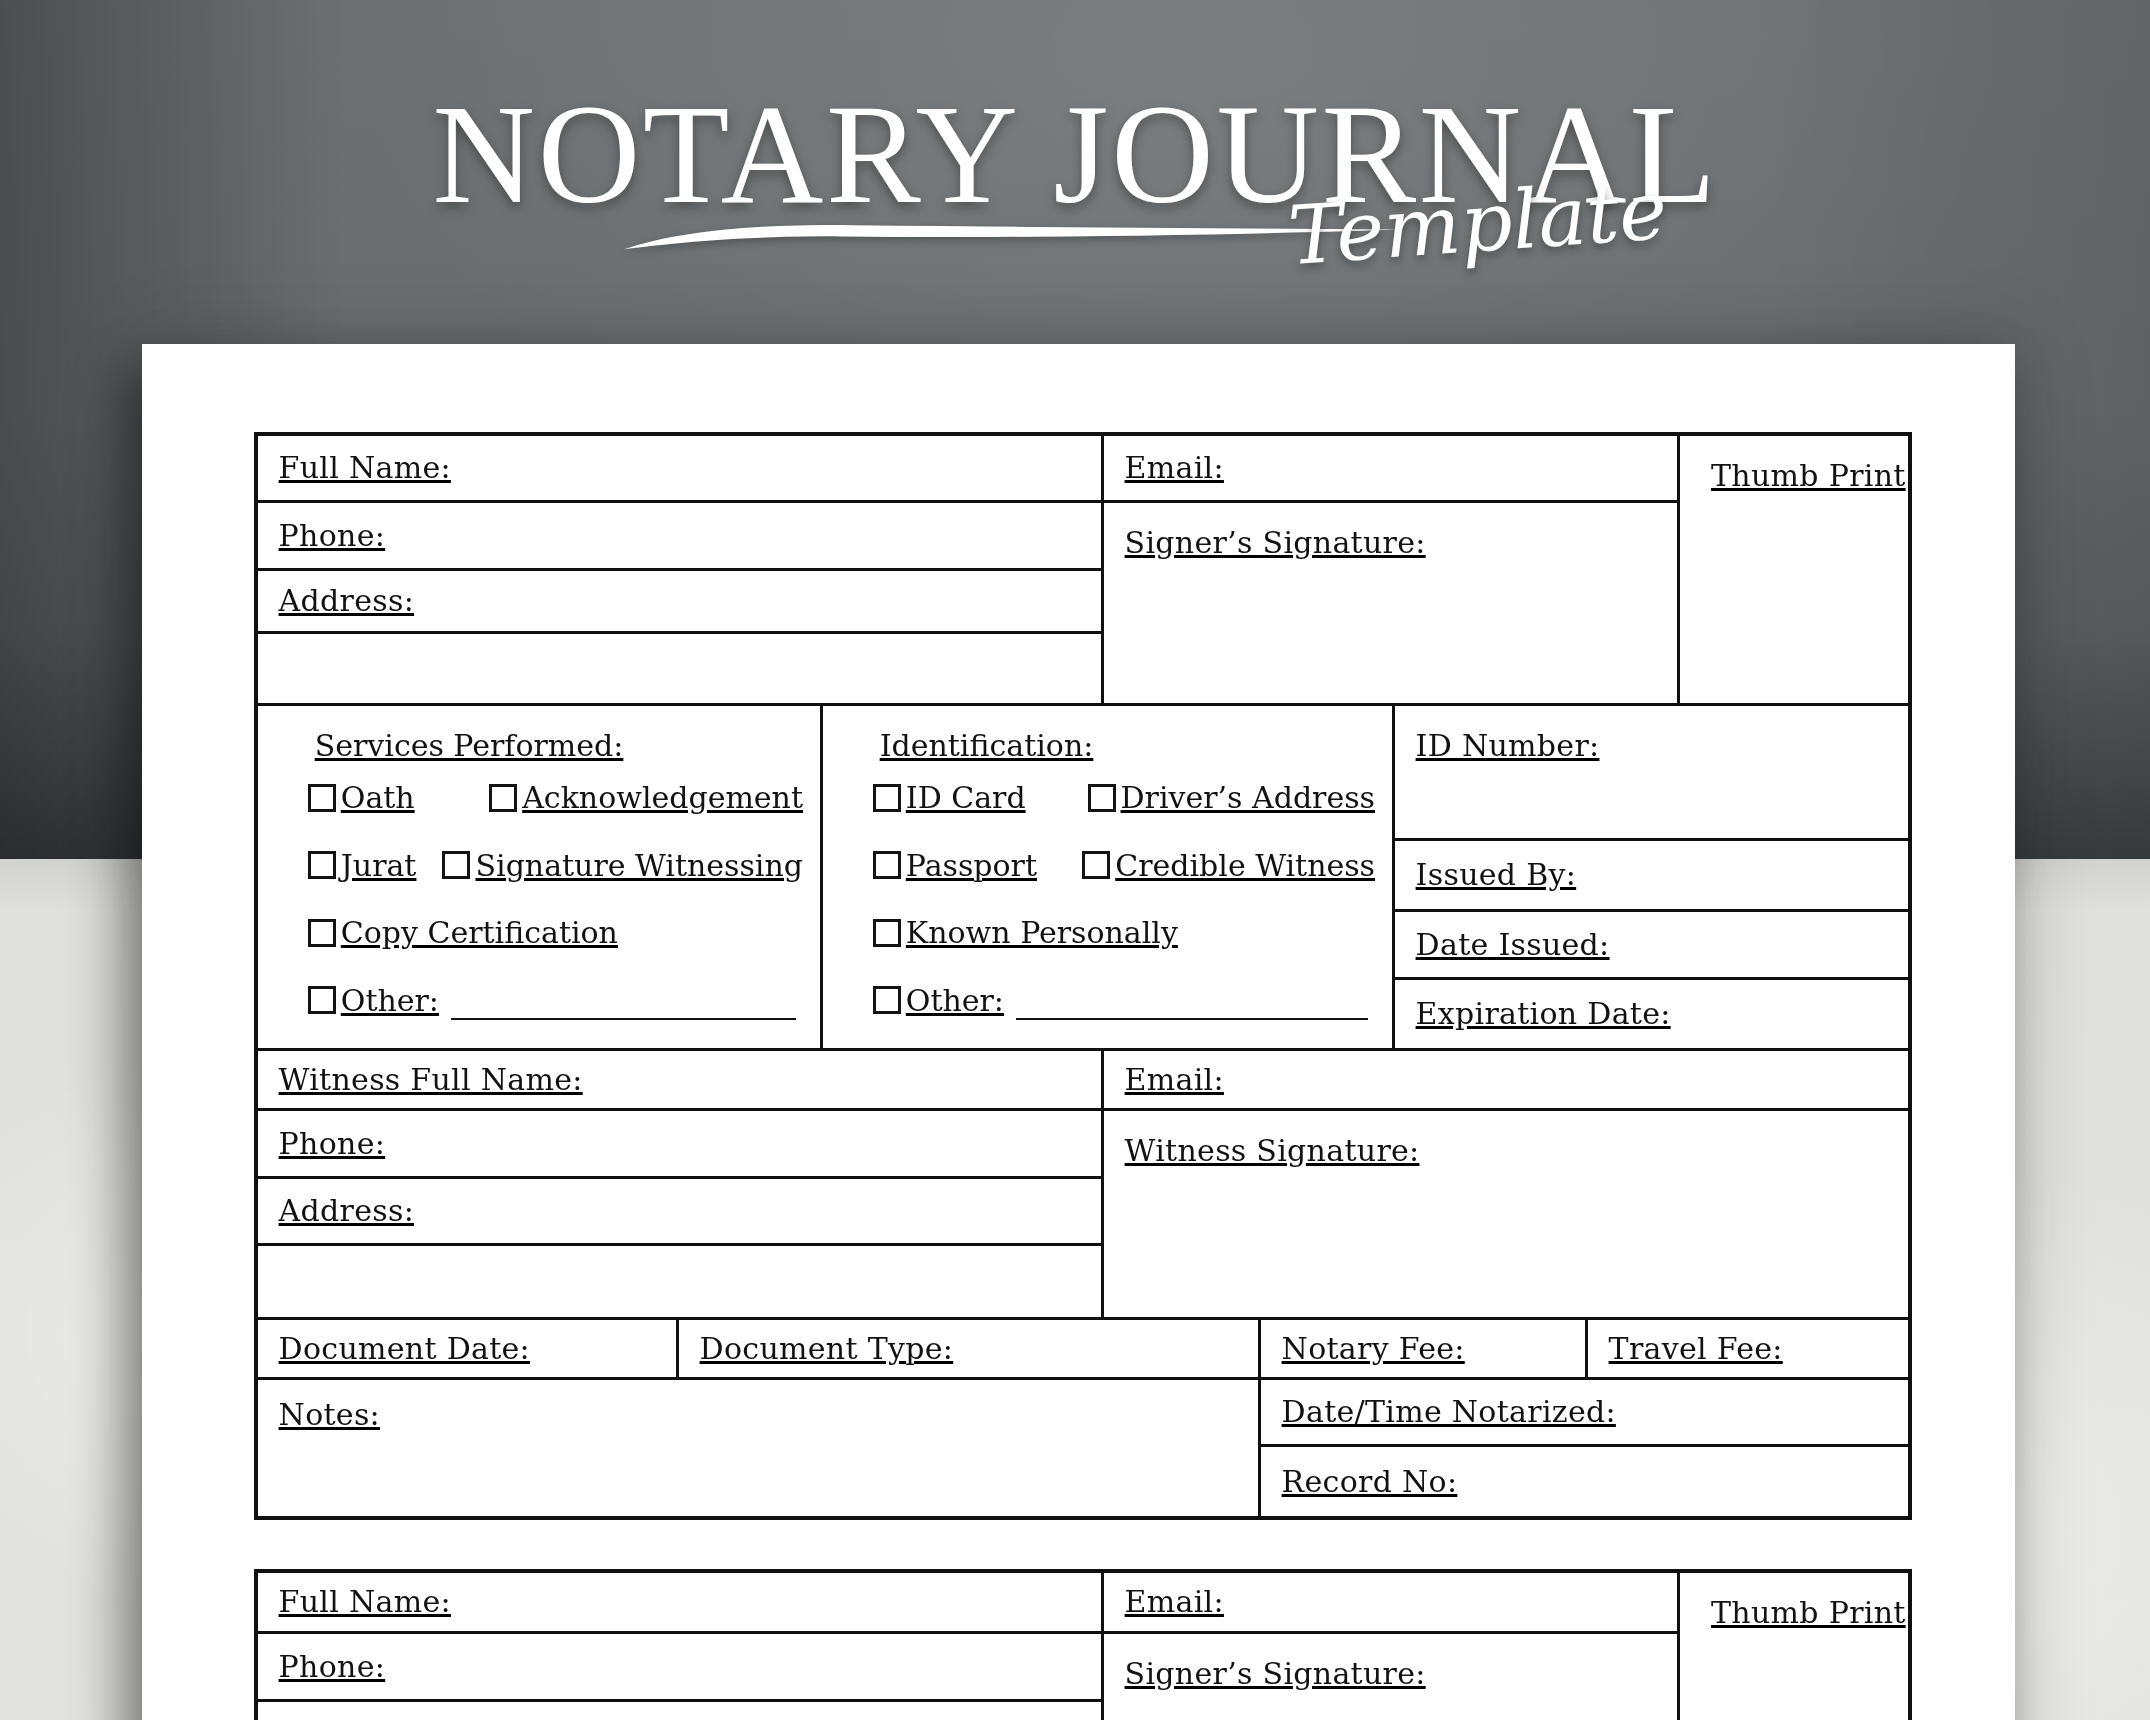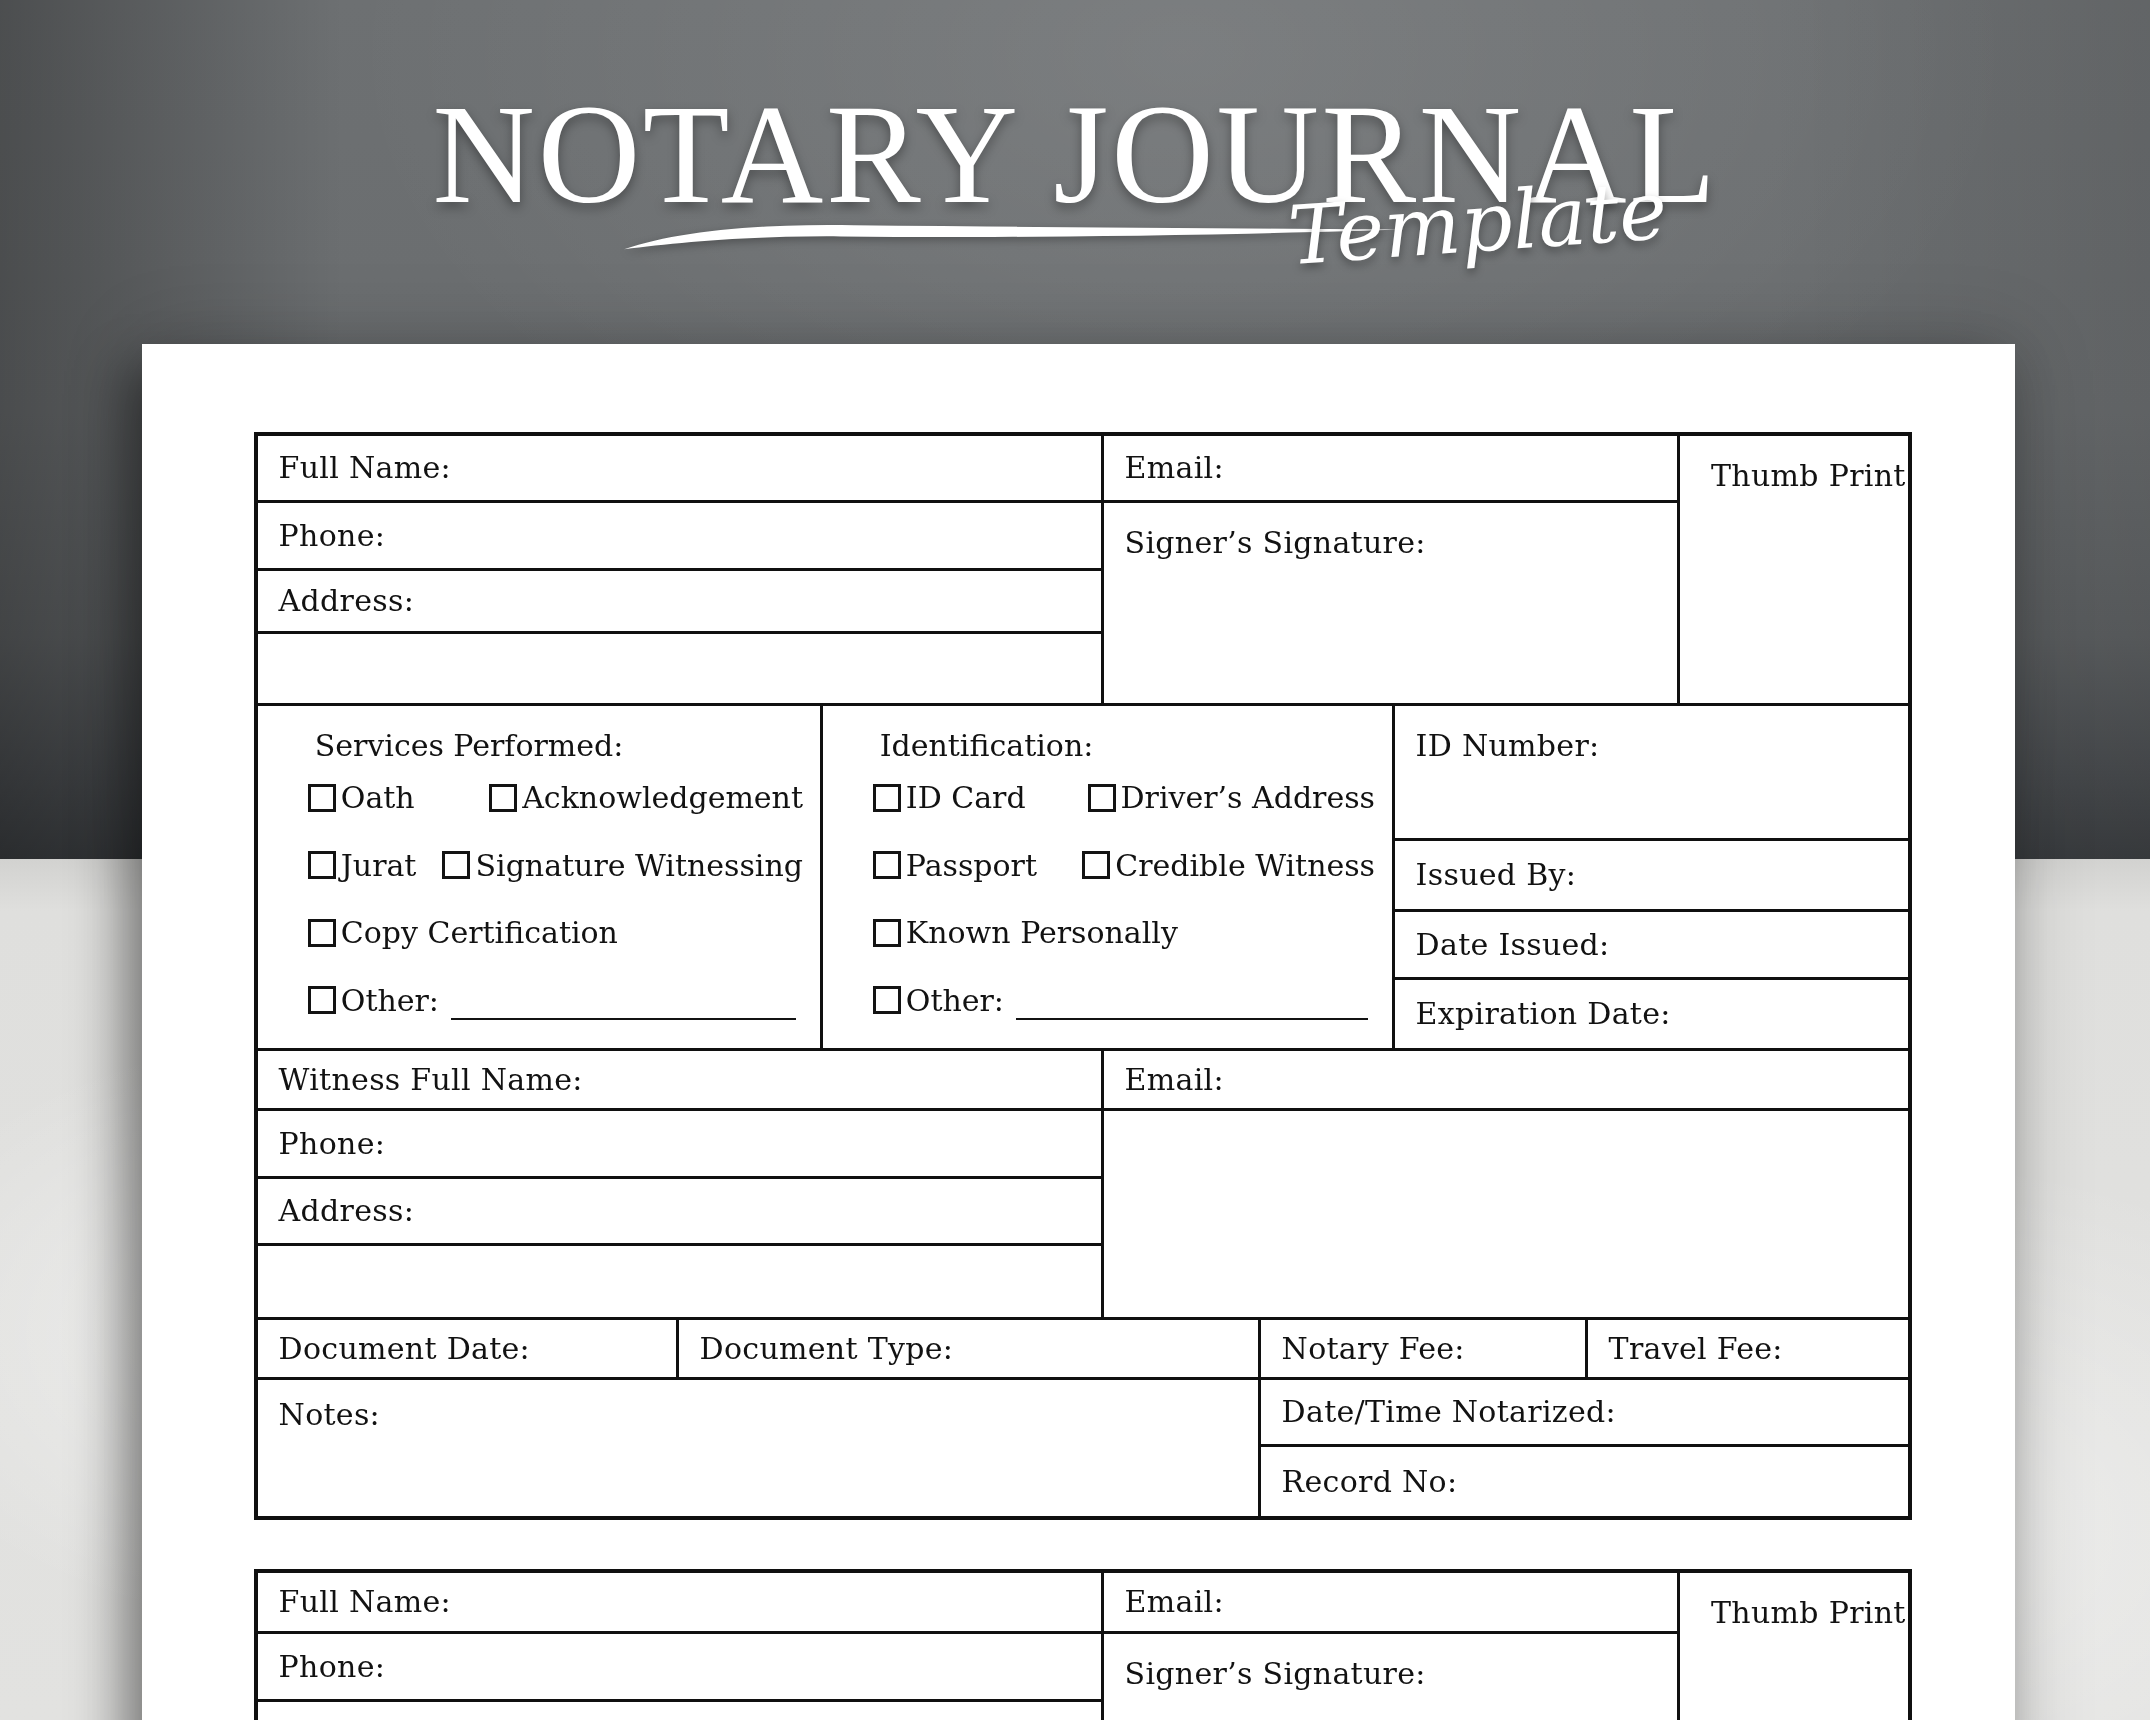--- a/index.html
+++ b/index.html
@@ -45,20 +45,21 @@
   
   .paper{
     position:absolute;left:142px;top:344px;width:1873px;height:1463px;
     background:#ffffff;
     box-shadow:-17px 24px 47px rgba(0,0,0,0.40), 0 0 77px rgba(0,0,0,0.18);
   }
   .tbl{
     position:absolute;left:112px;width:1658px;
     border:4.3px solid #101010;box-sizing:border-box;
     background:#ffffff;
+    text-decoration:underline;
   }
   .t1{top:88px;}
   .t2{top:1225px;height:361px;border-bottom:none;}
   
   .gridA{display:grid;grid-template-columns:846px 576px 1fr;grid-template-rows:67px 68px 63px 69px;}
   .gridB{display:grid;grid-template-columns:565px 572px 1fr;height:342px;}
   .gridC{display:grid;grid-template-columns:846px 1fr;grid-template-rows:60px 68px 67px 71px;}
   .gridD{display:grid;grid-template-columns:421px 582px 327px 1fr;grid-template-rows:60px 67px 1fr;height:196px;}
   .grid2{display:grid;grid-template-columns:846px 576px 1fr;grid-template-rows:61px 68px 129px;}
   .sep{border-bottom:3.4px solid #101010;}
@@ -220,20 +221,23 @@
     <div class="gridC sep">
       <div class="cell br bb" style="grid-column:1;grid-row:1">
           <span>Witness Full Name:</span>
         </div>
       <div class="cell bb" style="grid-column:2;grid-row:1">
           <span>Email:</span>
         </div>
       <div class="cell br bb" style="grid-column:1;grid-row:2">
           <span>Phone:</span>
         </div>
+      <div class="cell top" style="grid-column:2;grid-row:2 / span 3">
+          <span>Witness Signature:</span>
+        </div>
       <div class="cell br bb" style="grid-column:1;grid-row:3">
           <span>Address:</span>
         </div>
       <div class="cell br" style="grid-column:1;grid-row:4"></div>
     </div>
 
     <div class="gridD">
       <div class="cell br bb" style="grid-column:1;grid-row:1">
           <span>Document Date:</span>
         </div>

